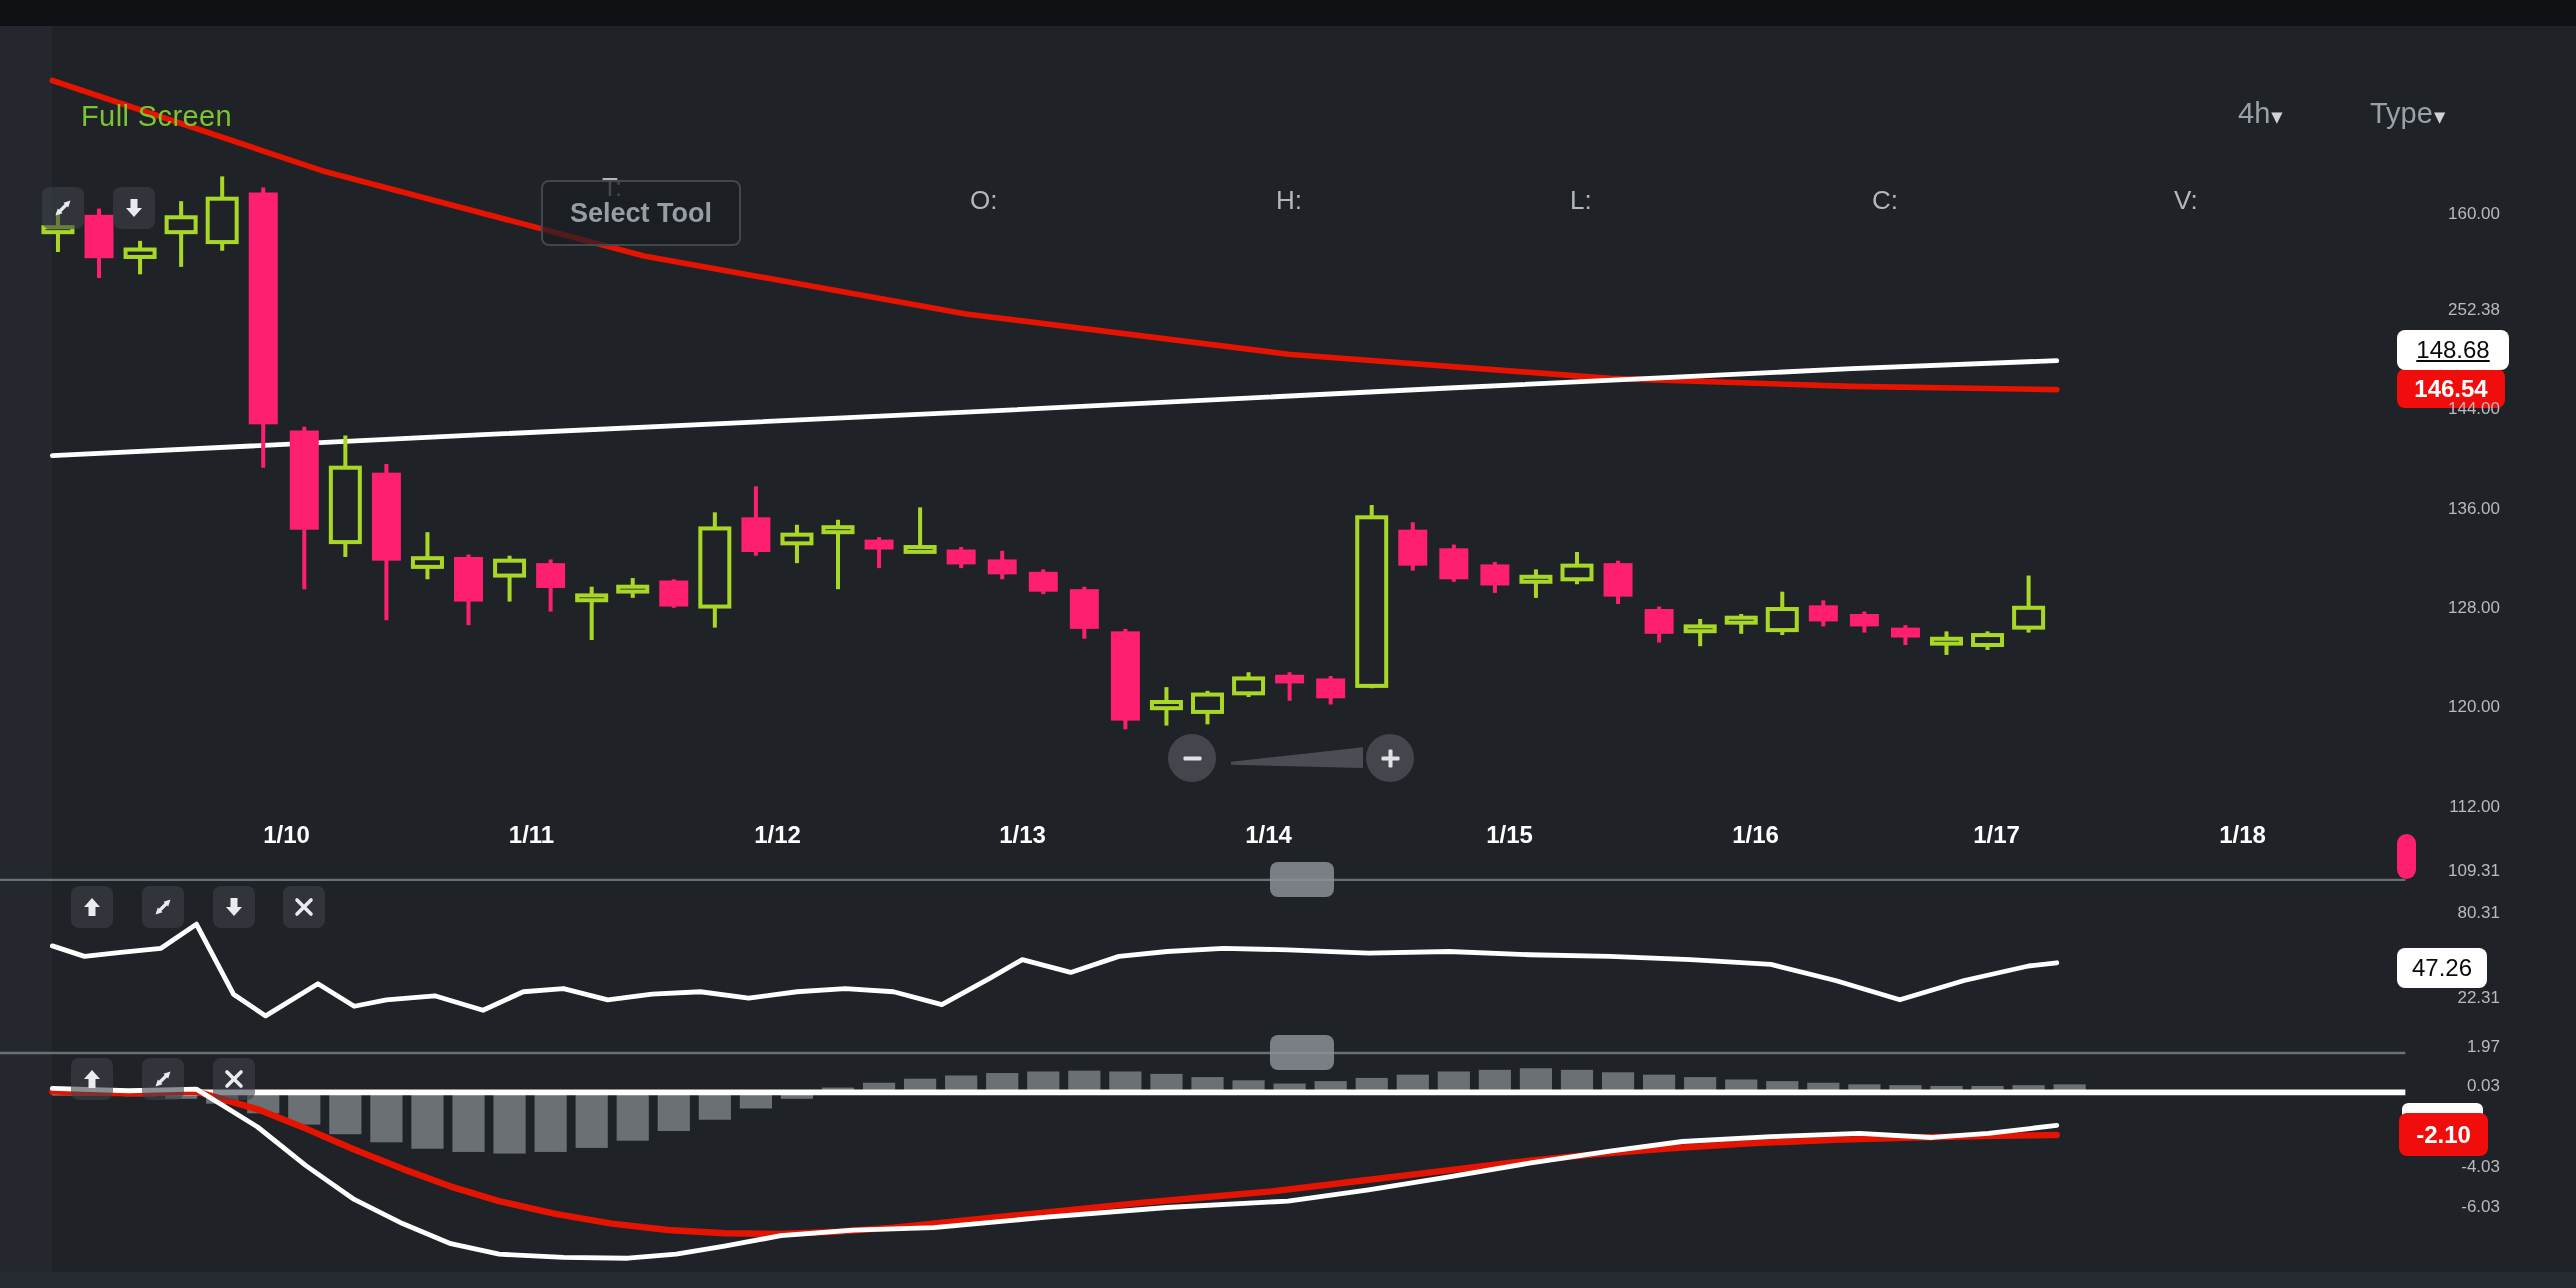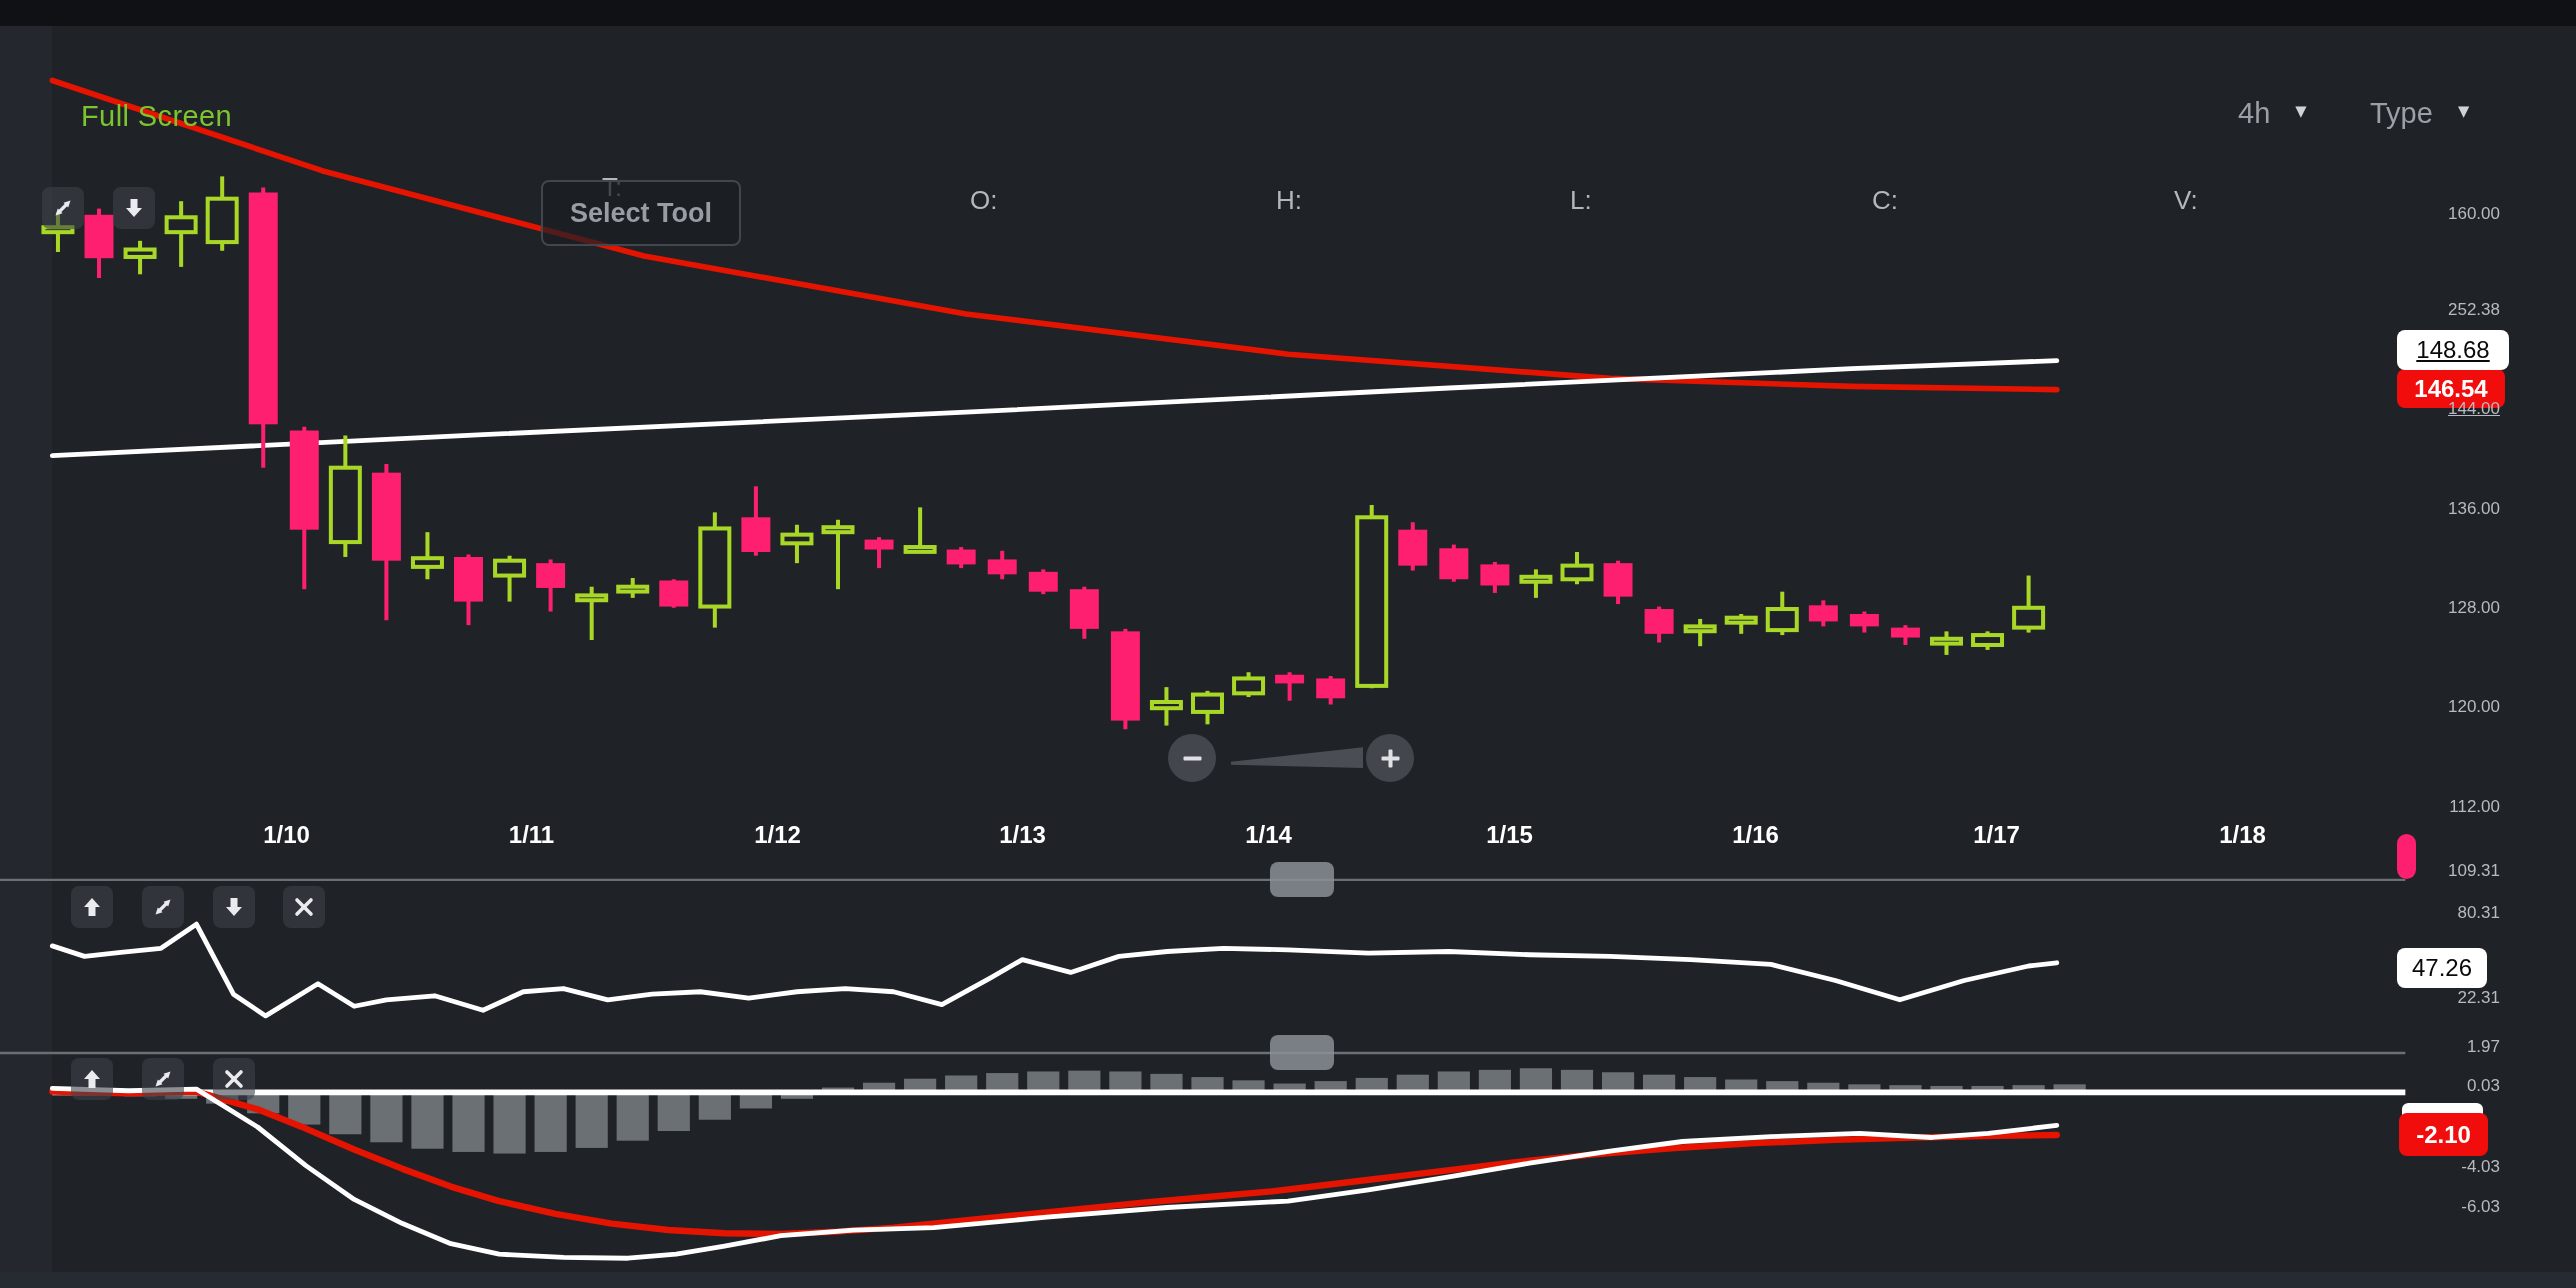--- a/index.html
+++ b/index.html
@@ -8,21 +8,21 @@
   .topbar{position:absolute;left:0;top:0;width:2576px;height:26px;background:#101114;}
   .left-strip{position:absolute;left:0;top:26px;width:52px;height:1246px;background:#24272d;}
   .bottom-strip{position:absolute;left:0;top:1272px;width:2576px;height:16px;background:#262a31;}
   #chart-svg{position:absolute;left:0;top:0;}
   .abs{position:absolute;}
   .fullscreen{color:#7dc52f;font-size:29px;letter-spacing:0.4px;}
   .chart-btn{box-sizing:border-box;border:2.4px solid #43464c;border-radius:8px;
     background:rgba(27,30,36,.72);color:#989da4;font-size:27px;font-weight:700;
     display:flex;align-items:center;justify-content:center;}
   .ohlc{color:#b4b8bd;font-size:26px;}
-  .dd{color:#9aa0a8;font-size:29px;display:flex;align-items:flex-start;gap:25px;}
+  .dd{color:#9aa0a8;font-size:29px;display:flex;align-items:flex-end;gap:1px;}
   .dd .caret{color:#cfd3d8;font-size:22.5px;}
   .tick{color:#b7bbc0;font-size:17px;white-space:nowrap;}
   .date-label{color:#ffffff;font-size:24px;font-weight:600;white-space:nowrap;}
   .badge{border-radius:8px;font-size:24px;display:flex;align-items:center;justify-content:center;
          white-space:nowrap;}
   .badge.white{background:#ffffff;color:#0a0a0a;}
   .badge.red{background:#f20d0d;color:#ffffff;font-weight:700;}
   .icon-btn{border-radius:8px;background:rgba(62,66,73,.6);display:flex;
             align-items:center;justify-content:center;}
   .grip{position:absolute;width:64px;height:35px;border-radius:8px;background:rgba(138,143,150,.85);
@@ -243,21 +243,21 @@
   </div>
 
   <div class="grip" style="left:1270px;top:862px;"></div>
   <div class="grip" style="left:1270px;top:1035px;"></div>
 
   <div class="pill" style="left:2397px;top:834px;width:19.3px;height:45px;background:#ff1f70;"></div>
 
   <div id="gen-layer">
       <div class="abs tick" style="left:2379px;top:204px;width:121px;text-align:right;">160.00</div>
       <div class="abs tick" style="left:2379px;top:300px;width:121px;text-align:right;">252.38</div>
-      <div class="abs tick" style="left:2379px;top:399px;width:121px;text-align:right;text-decoration:underline;">144.00</div>
+      <div class="abs tick" style="left:2379px;top:399px;width:121px;text-align:right;">144.00</div>
       <div class="abs tick" style="left:2379px;top:499px;width:121px;text-align:right;">136.00</div>
       <div class="abs tick" style="left:2379px;top:598px;width:121px;text-align:right;">128.00</div>
       <div class="abs tick" style="left:2379px;top:697px;width:121px;text-align:right;">120.00</div>
       <div class="abs tick" style="left:2379px;top:797px;width:121px;text-align:right;">112.00</div>
       <div class="abs tick" style="left:2379px;top:861px;width:121px;text-align:right;">109.31</div>
       <div class="abs tick" style="left:2379px;top:903px;width:121px;text-align:right;">80.31</div>
       <div class="abs tick" style="left:2379px;top:988px;width:121px;text-align:right;">22.31</div>
       <div class="abs tick" style="left:2379px;top:1037px;width:121px;text-align:right;">1.97</div>
       <div class="abs tick" style="left:2379px;top:1076px;width:121px;text-align:right;">0.03</div>
       <div class="abs tick" style="left:2379px;top:1157px;width:121px;text-align:right;">-4.03</div>

